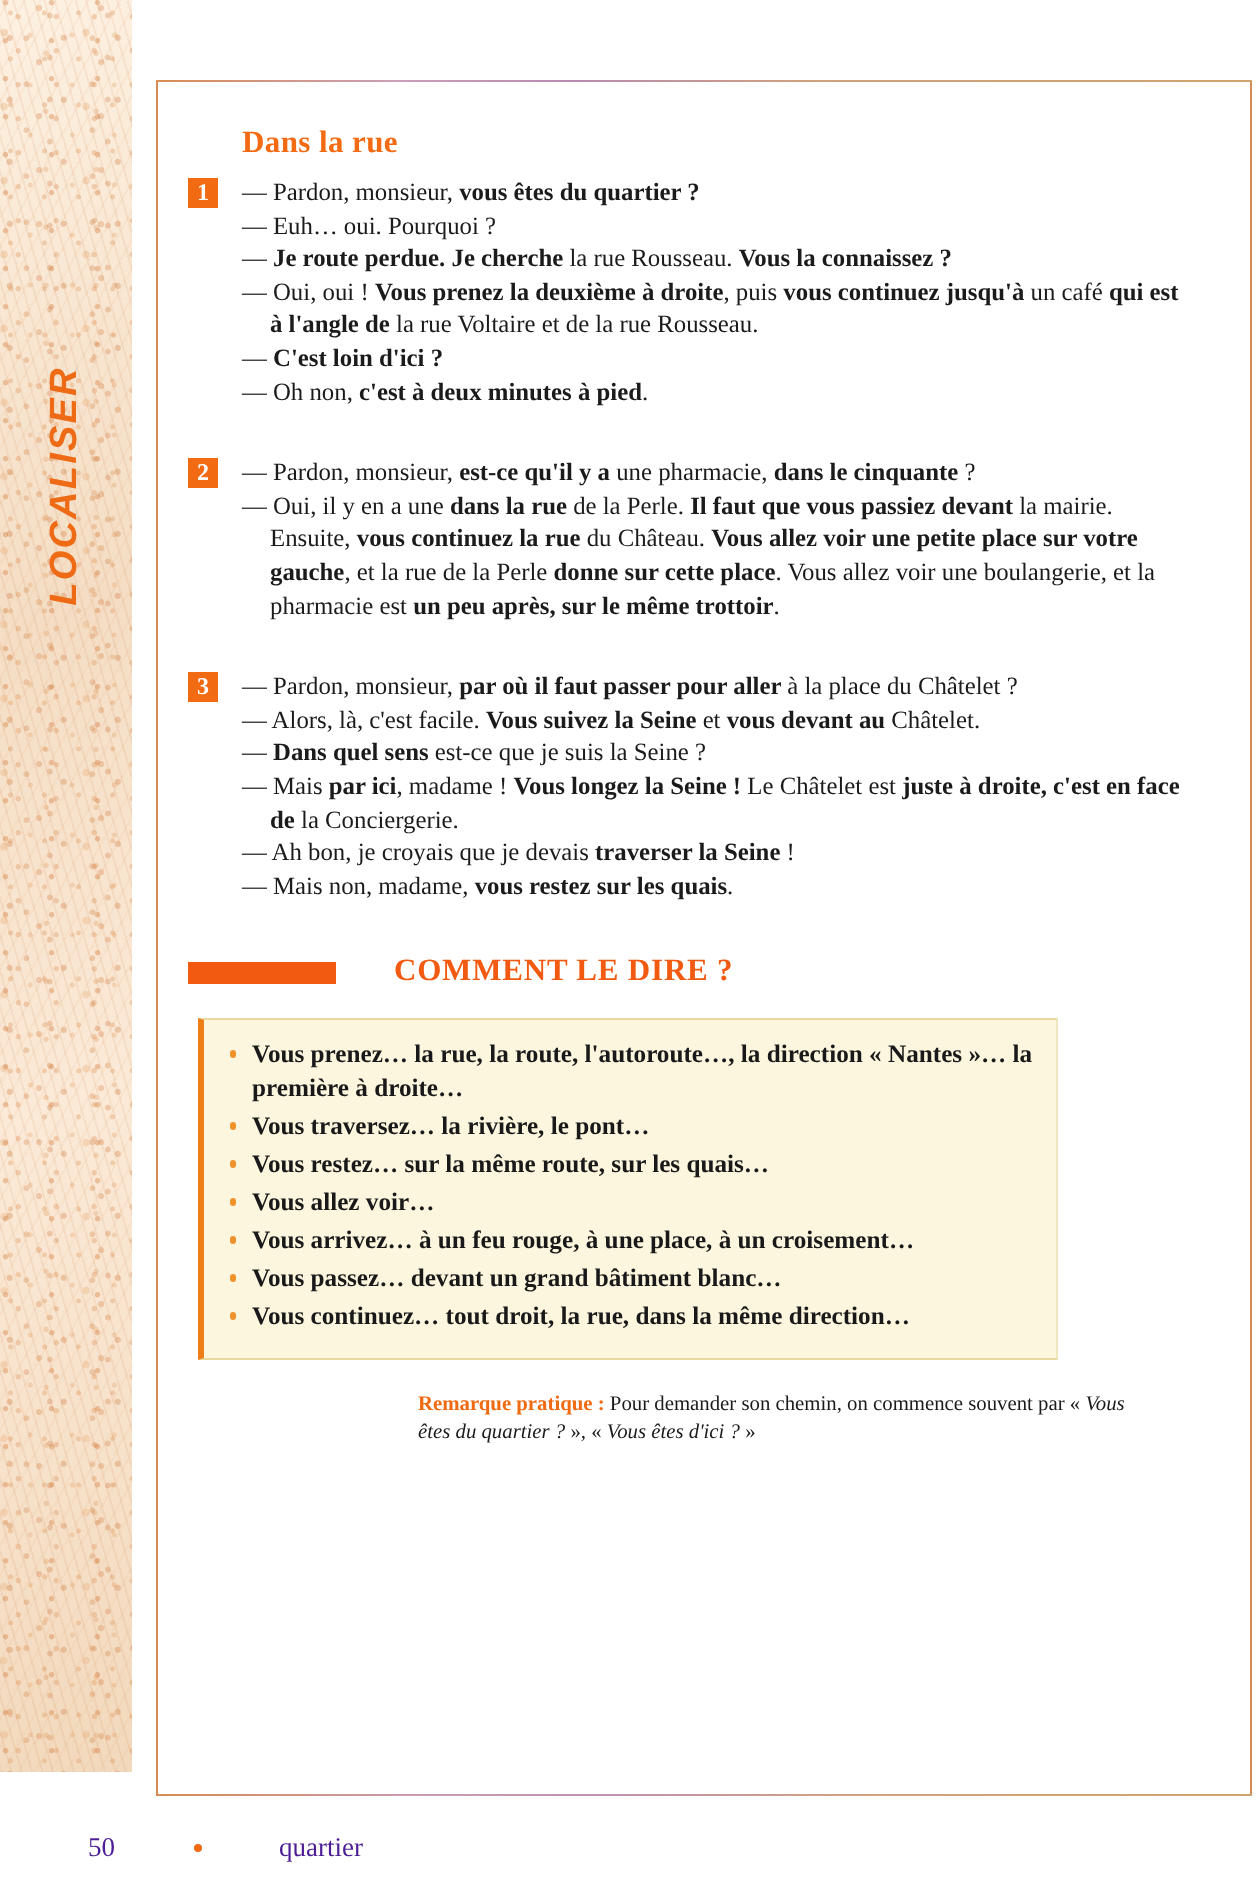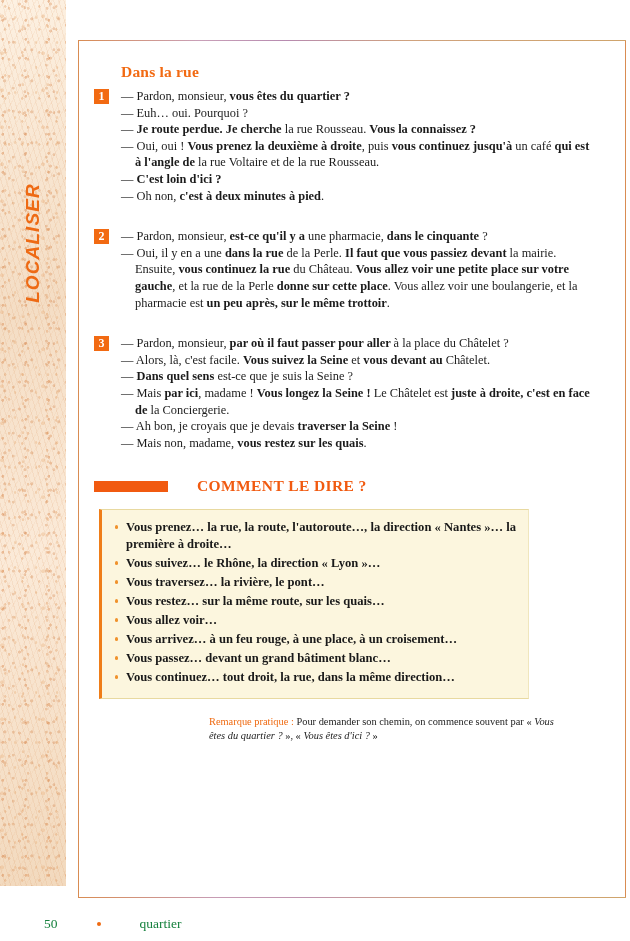--- a/index.html
+++ b/index.html
@@ -194,34 +194,34 @@
 
   
   #remarque {
     margin: 16px 0 0 88px;
     width: 360px;
     font-size: 10.4px;
     line-height: 13.6px;
     color: #1b1b1b;
   }
   #remarque .rp-label {
-    font-weight: normal;
+    font-weight: bold;
     color: #ef6a11;
   }
   #remarque i { font-style: italic; }
 
   
   #footer {
     position: absolute;
     left: 44px; top: 916px;
     display: flex;
     align-items: center;
     font-family: "Liberation Serif", serif;
     font-size: 13.5px;
-    color: #15803d;
+    color: #4c1d95;
     gap: 32px;
   }
   #footer .pg-dot {
     width: 4px; height: 4px;
     border-radius: 50%;
     background: #ef6a11;
     margin: 0 7px;
   }
 </style>
 </head>
@@ -265,21 +265,20 @@
         </div>
       </div>
 
     <div id="cld-header">
       <div id="cld-bar"></div>
       <div id="cld-title">COMMENT LE DIRE ?</div>
     </div>
 
     <div id="phrase-box">
         <p class="phrase"><span class="bullet"></span><span class="reg">Vous prenez… la rue, la route, l'autoroute…, la direction « Nantes »… la première à droite…</span></p>
-        <p class="phrase"><span class="bullet"></span><span class="reg">Vous suivez… le Rhône, la direction « Lyon »…</span></p>
         <p class="phrase"><span class="bullet"></span><span class="reg">Vous traversez… la rivière, le pont…</span></p>
         <p class="phrase"><span class="bullet"></span><span class="reg">Vous restez… sur la même route, sur les quais…</span></p>
         <p class="phrase"><span class="bullet"></span><span class="reg">Vous allez voir…</span></p>
         <p class="phrase"><span class="bullet"></span><span class="reg">Vous arrivez… à un feu rouge, à une place, à un croisement…</span></p>
         <p class="phrase"><span class="bullet"></span><span class="reg">Vous passez… devant un grand bâtiment blanc…</span></p>
         <p class="phrase"><span class="bullet"></span><span class="reg">Vous continuez… tout droit, la rue, dans la même direction…</span></p>
       </div>
 
     <div id="remarque">
       <span class="rp-label">Remarque pratique :</span><span> Pour demander son chemin, on commence souvent par «</span><i> Vous êtes du quartier ? </i><span>», «</span><i> Vous êtes d'ici ? </i><span>»</span>

